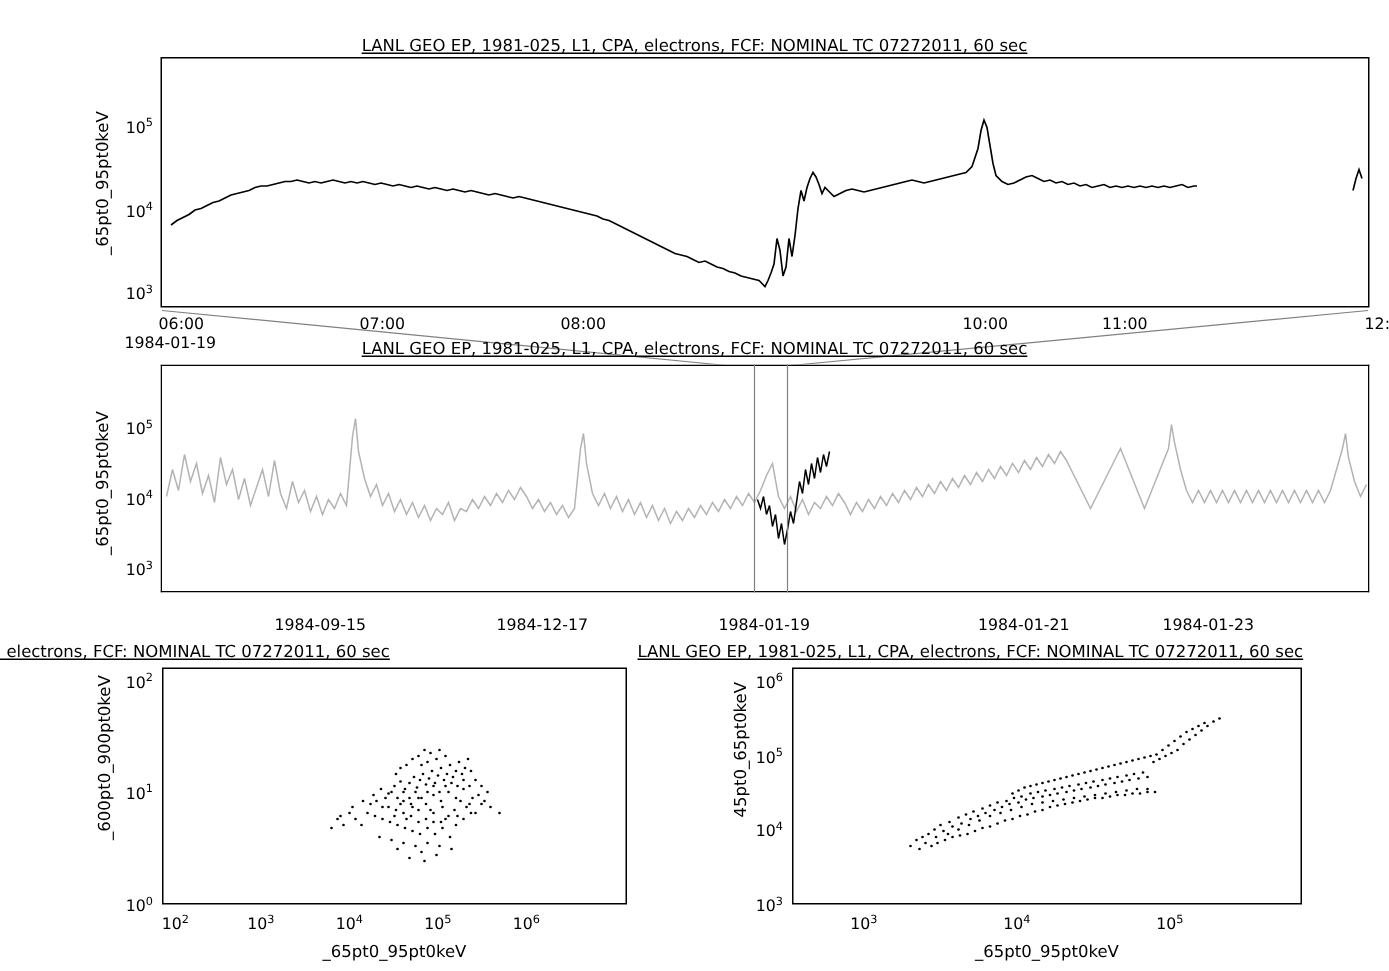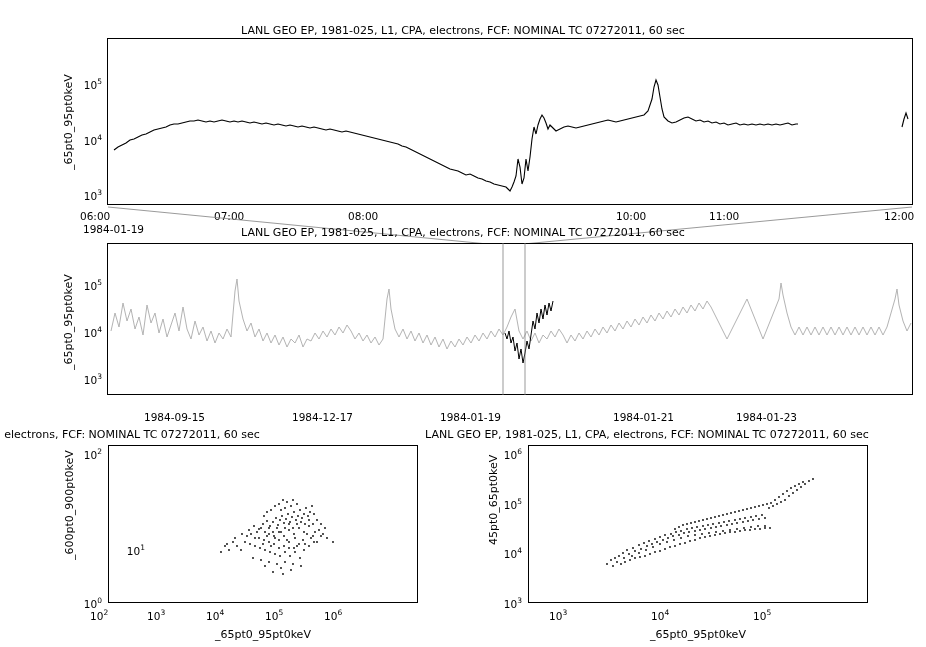--- a/index.html
+++ b/index.html
@@ -1,22 +1,22 @@
 <!DOCTYPE html>
 <html><head>
 <meta charset="utf-8">
 <style>
   html,body{margin:0;padding:0;background:#ffffff;}
   body{width:926px;height:647px;font-family:"DejaVu Sans",sans-serif;color:#000;overflow:hidden;position:relative;}
   .panel{position:absolute;}
-  .title{font-size:11px;text-align:center;color:#000;white-space:nowrap;}
+  .title{font-size:11px;text-align:center;color:#000;white-space:nowrap;text-decoration:underline;}
   .axis-box{position:absolute;border:1px solid #000;background:#fff;box-sizing:border-box;}
   .ylab{position:absolute;font-size:11px;transform:rotate(-90deg);transform-origin:left top;white-space:nowrap;}
   .xlab{position:absolute;font-size:11px;text-align:center;white-space:nowrap;}
-  .tick-x{position:absolute;font-size:10.5px;white-space:nowrap;text-align:left;}
+  .tick-x{position:absolute;font-size:10.5px;white-space:nowrap;text-align:right;}
   .tick-y{position:absolute;font-size:10.5px;white-space:nowrap;text-align:right;}
   .sup{font-size:7.5px;vertical-align:super;}
   svg{display:block;}
   .connector{position:absolute;}
 </style>
 </head>
 <body>
 
 <div class="panel">
   <div class="title" style="left:0;top:24px;width:926px;position:absolute;">LANL GEO EP, 1981-025, L1, CPA, electrons, FCF: NOMINAL TC 07272011, 60 sec</div>
@@ -223,21 +223,21 @@
           <circle cx="196" cy="98" r="0.9"></circle>
           <circle cx="188" cy="100" r="0.9"></circle>
         <circle cx="180" cy="102" r="0.9"></circle>
           <circle cx="166" cy="92" r="0.9"></circle>
           <circle cx="158" cy="90" r="0.9"></circle>
       </g>
     </svg>
   </div>
 
   <div class="tick-y" style="left:72px;top:447px;width:30px;">10<span class="sup">2</span></div>
-  <div class="tick-y" style="left:72px;top:543px;width:30px;padding-left:43px;">10<span class="sup">1</span></div>
+  <div class="tick-y" style="left:72px;top:521px;width:30px;">10<span class="sup">1</span></div>
   <div class="tick-y" style="left:72px;top:596px;width:30px;text-align:right;">10<span class="sup">0</span></div>
 
   <div class="tick-x" style="left:90px;top:608px;width:36px;">10<span class="sup">2</span></div>
   <div class="tick-x" style="left:147px;top:608px;width:36px;">10<span class="sup">3</span></div>
   <div class="tick-x" style="left:206px;top:608px;width:36px;">10<span class="sup">4</span></div>
   <div class="tick-x" style="left:265px;top:608px;width:36px;">10<span class="sup">5</span></div>
   <div class="tick-x" style="left:324px;top:608px;width:36px;">10<span class="sup">6</span></div>
 
   <div class="xlab" style="left:158px;top:628px;width:210px;">_65pt0_95pt0keV</div>
 </div>

